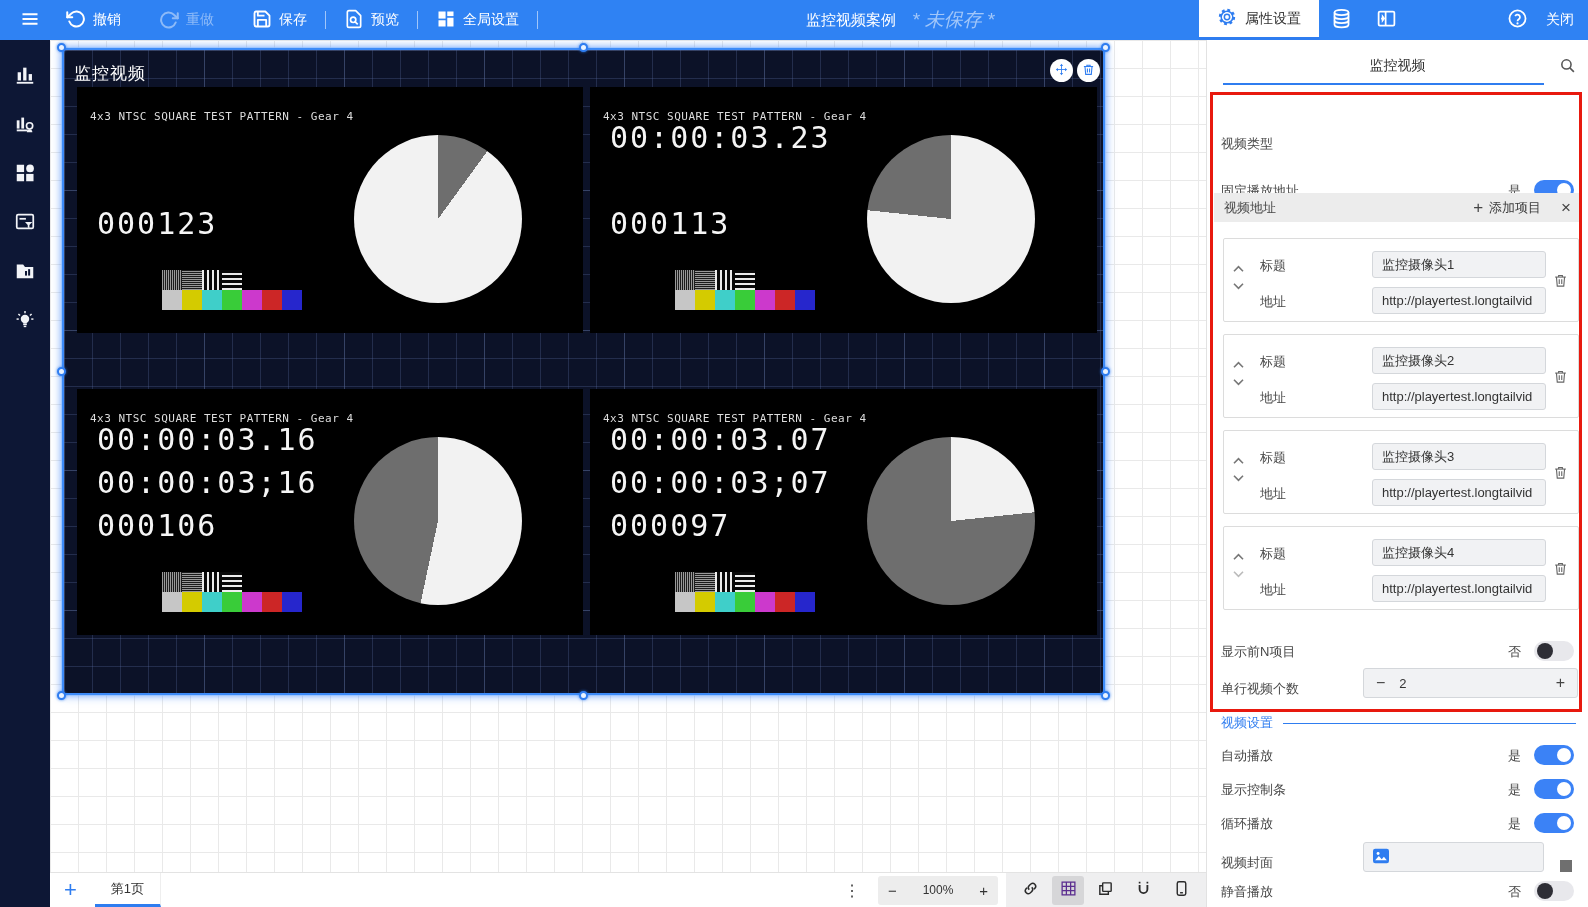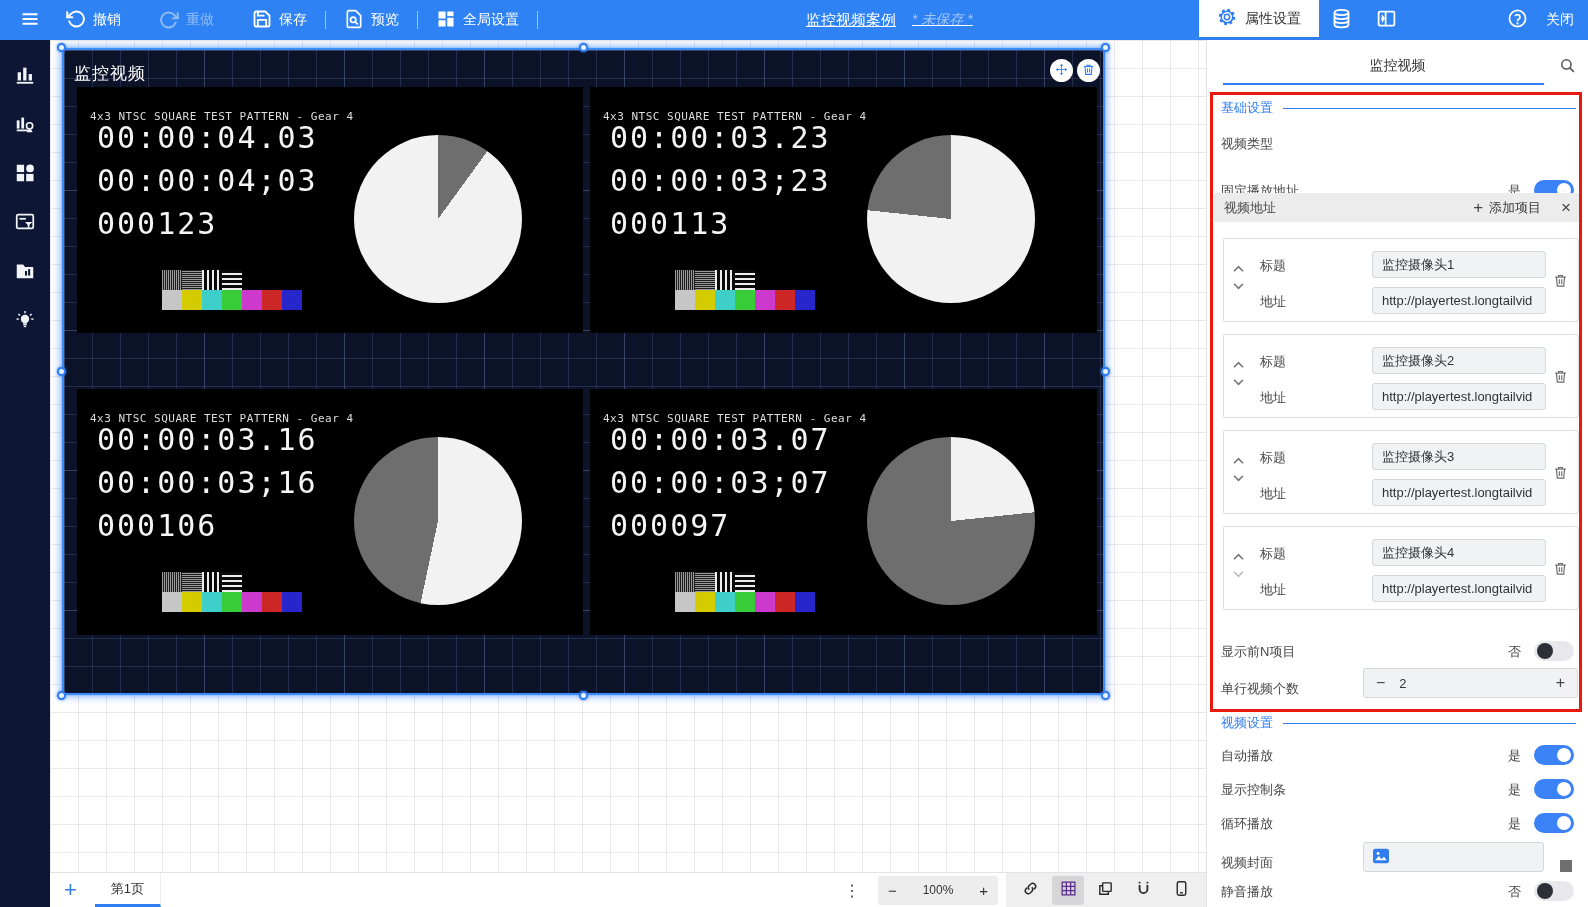--- a/index.html
+++ b/index.html
@@ -6,22 +6,22 @@
   html,body { width:1588px; height:907px; overflow:hidden; font-family:"Liberation Sans","DejaVu Sans",sans-serif; background:#fff; }
   #app { position:relative; width:1588px; height:907px; }
 
   
   .topbar { position:absolute; left:0; top:0; width:1588px; height:40px; background:#2f82f3; display:flex; align-items:center; color:#fff; z-index:30; }
   .tb-btn { display:flex; align-items:center; gap:7px; color:#fff; background:none; border:none; font-size:14px; cursor:pointer; height:40px; padding:0 6px; font-family:inherit; }
   .tb-btn svg { width:20px; height:20px; }
   .tb-btn.disabled { opacity:.45; }
   .tb-divider { width:1px; height:18px; background:rgba(255,255,255,.55); margin:0 12px; }
   .hamburger { margin:0 14px 0 14px; }
-  .tb-title { position:absolute; left:806px; top:0; height:40px; display:flex; align-items:center; gap:16px; font-size:15px;text-decoration:underline; }
-  .tb-unsaved { font-style:italic; color:rgba(255,255,255,.55); font-size:14px; }
+  .tb-title { position:absolute; left:806px; top:0; height:40px; display:flex; align-items:center; gap:16px; font-size:15px; }
+  .tb-unsaved { font-style:italic; color:rgba(255,255,255,.55); font-size:19px; }
   .tb-right { position:absolute; right:0; top:0; height:40px; display:flex; align-items:center; }
   .tb-tab-active { height:40px; background:#fff; color:#333; display:flex; align-items:center; gap:8px; padding:0 18px; font-size:14px; border:none; border-bottom:3px solid #2f7df0; cursor:pointer; font-family:inherit; }
   .tb-tab-active svg { width:20px; height:20px; color:#2f7df0; }
   .tb-iconbtn { background:none; border:none; color:#fff; height:40px; padding:0 12px; cursor:pointer; }
   .tb-iconbtn svg { width:21px; height:21px; }
   .tb-help { margin-left:86px; }
   .tb-close { display:flex; align-items:center; gap:0; color:#fff; font-size:14px; background:none; border:none; cursor:pointer; padding:0 14px 0 6px; font-family:inherit; }
 
   
   .sidebar { position:absolute; left:0; top:40px; width:50px; height:867px; background:#0d1735; display:flex; flex-direction:column; align-items:center; padding-top:12px; z-index:25; }
@@ -295,22 +295,20 @@
               <path d="M3.5 6.5h17"></path>
               <path d="M9 6.5V4h6v2.5"></path>
               <path d="M5.5 6.5 6.8 21h10.4L18.5 6.5"></path>
               <line x1="10" y1="10" x2="10" y2="17.5"></line>
               <line x1="14" y1="10" x2="14" y2="17.5"></line>
             </svg></span>
       </button>
 
       <div class="tile" style="left:13px;top:37px">
         <div class="vt-header">4x3 NTSC SQUARE TEST PATTERN - Gear 4</div>
-        <div class="vt-big vt-l1">00:00:04.03</div>
-        <div class="vt-big vt-l2">00:00:04;03</div>
         <div class="vt-big vt-l3">000123</div>
         <div class="vt-pie" style="background: conic-gradient(rgb(110, 110, 110) 0deg, rgb(110, 110, 110) 36deg, rgb(242, 242, 242) 36deg, rgb(242, 242, 242) 360deg);"></div>
         <div class="vt-cb">
             <div class="pat-row">
               <span class="pat p-v-fine"></span>
               <span class="pat p-h-fine"></span>
               <span class="pat p-v-coarse"></span>
               <span class="pat p-h-coarse"></span>
             </div>
             <div class="col-row">
@@ -322,21 +320,20 @@
               <span class="cbar" style="background: rgb(204, 38, 38);"></span>
               <span class="cbar" style="background: rgb(38, 38, 204);"></span>
             </div>
           </div>
         <div class="vt-line"></div>
         <div class="vt-ver">v1.11</div>
       </div>
       <div class="tile" style="left:526px;top:37px;width:507px">
         <div class="vt-header">4x3 NTSC SQUARE TEST PATTERN - Gear 4</div>
         <div class="vt-big vt-l1">00:00:03.23</div>
-        <div class="vt-big vt-l2">00:00:03;23</div>
         <div class="vt-big vt-l3">000113</div>
         <div class="vt-pie" style="background: conic-gradient(rgb(242, 242, 242) 0deg, rgb(242, 242, 242) 276deg, rgb(110, 110, 110) 276deg, rgb(110, 110, 110) 360deg);"></div>
         <div class="vt-cb">
             <div class="pat-row">
               <span class="pat p-v-fine"></span>
               <span class="pat p-h-fine"></span>
               <span class="pat p-v-coarse"></span>
               <span class="pat p-h-coarse"></span>
             </div>
             <div class="col-row">
@@ -423,24 +420,20 @@
         <span><svg viewBox="0 0 24 24" fill="none" stroke="currentColor" stroke-width="2.2">
               <circle cx="10.5" cy="10.5" r="6.5"></circle>
               <line x1="15.3" y1="15.3" x2="21" y2="21"></line>
             </svg></span>
       </button>
     </div>
     <div class="p-underline"></div>
 
     <div class="annotation"></div>
 
-    <div class="sec-row" style="top:59px">
-      <span class="sec-label">基础设置</span>
-      <span class="sec-line"></span>
-    </div>
 
     <div class="prow" style="top:83px;height:30px">
       <span class="plabel">视频类型</span>
     </div>
 
     <div class="prow" style="top:138px;height:22px">
       <span class="plabel">固定播放地址</span>
       <span class="state-txt">是</span>
       <button class="toggle on"></button>
     </div>

